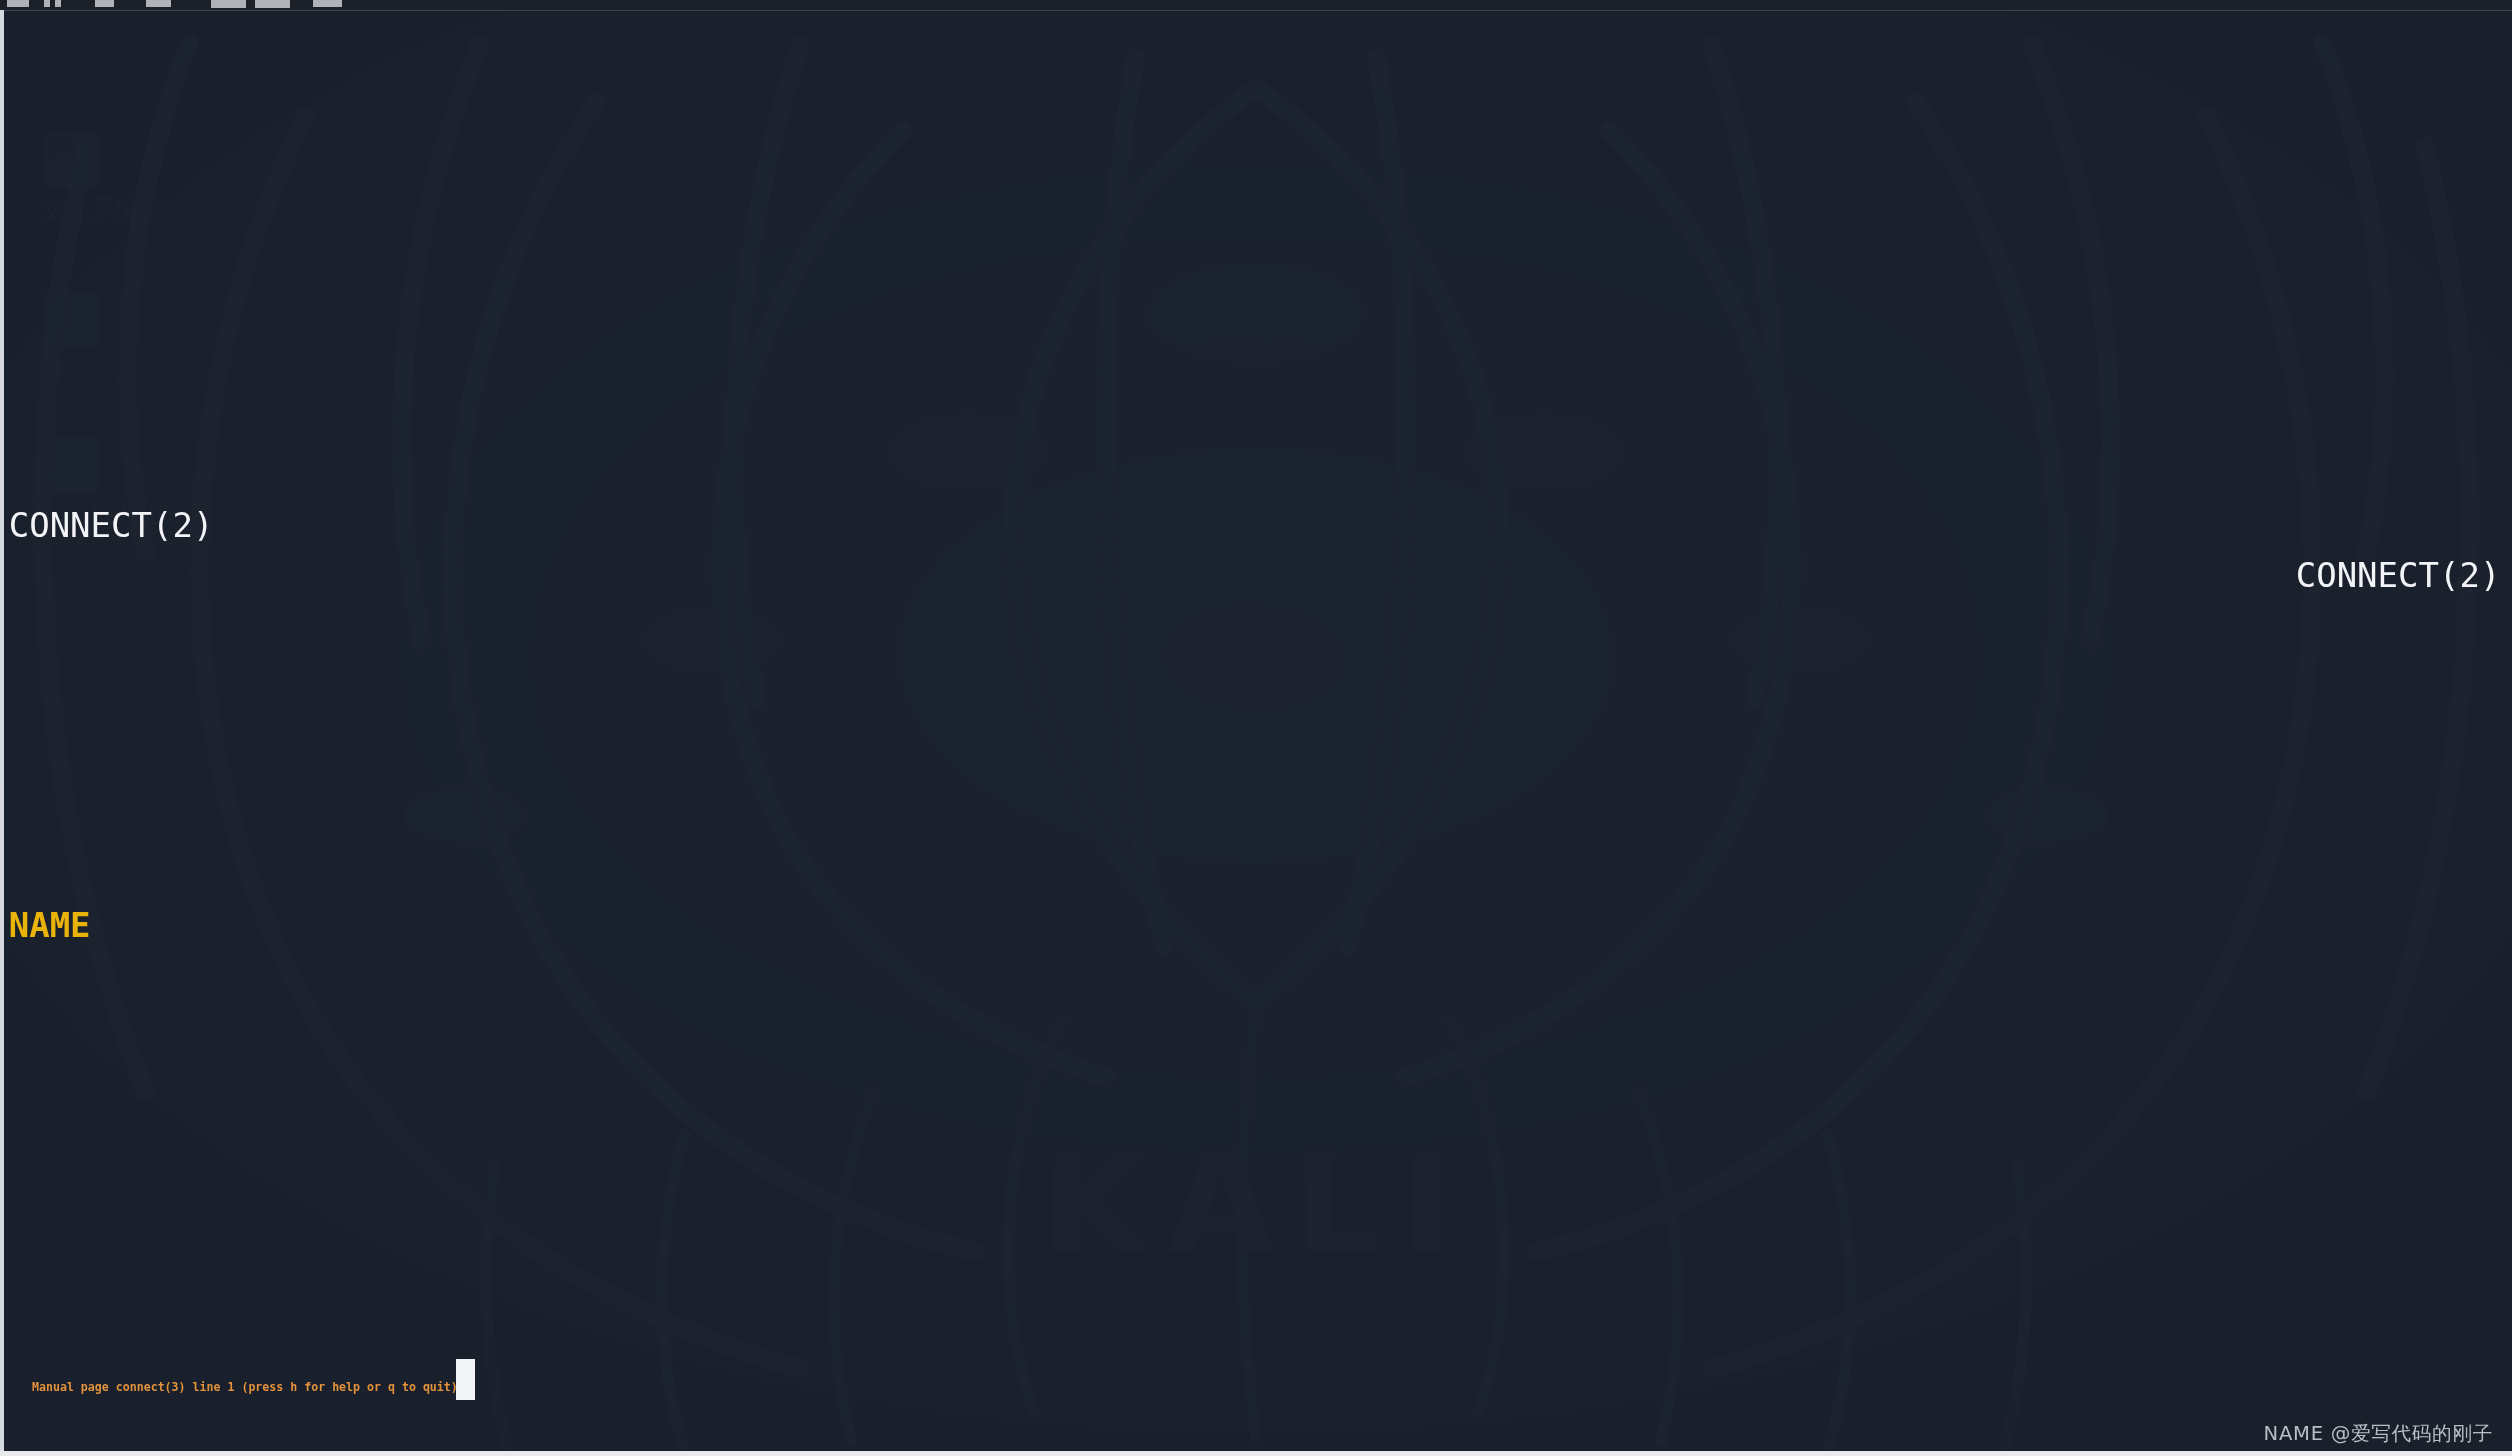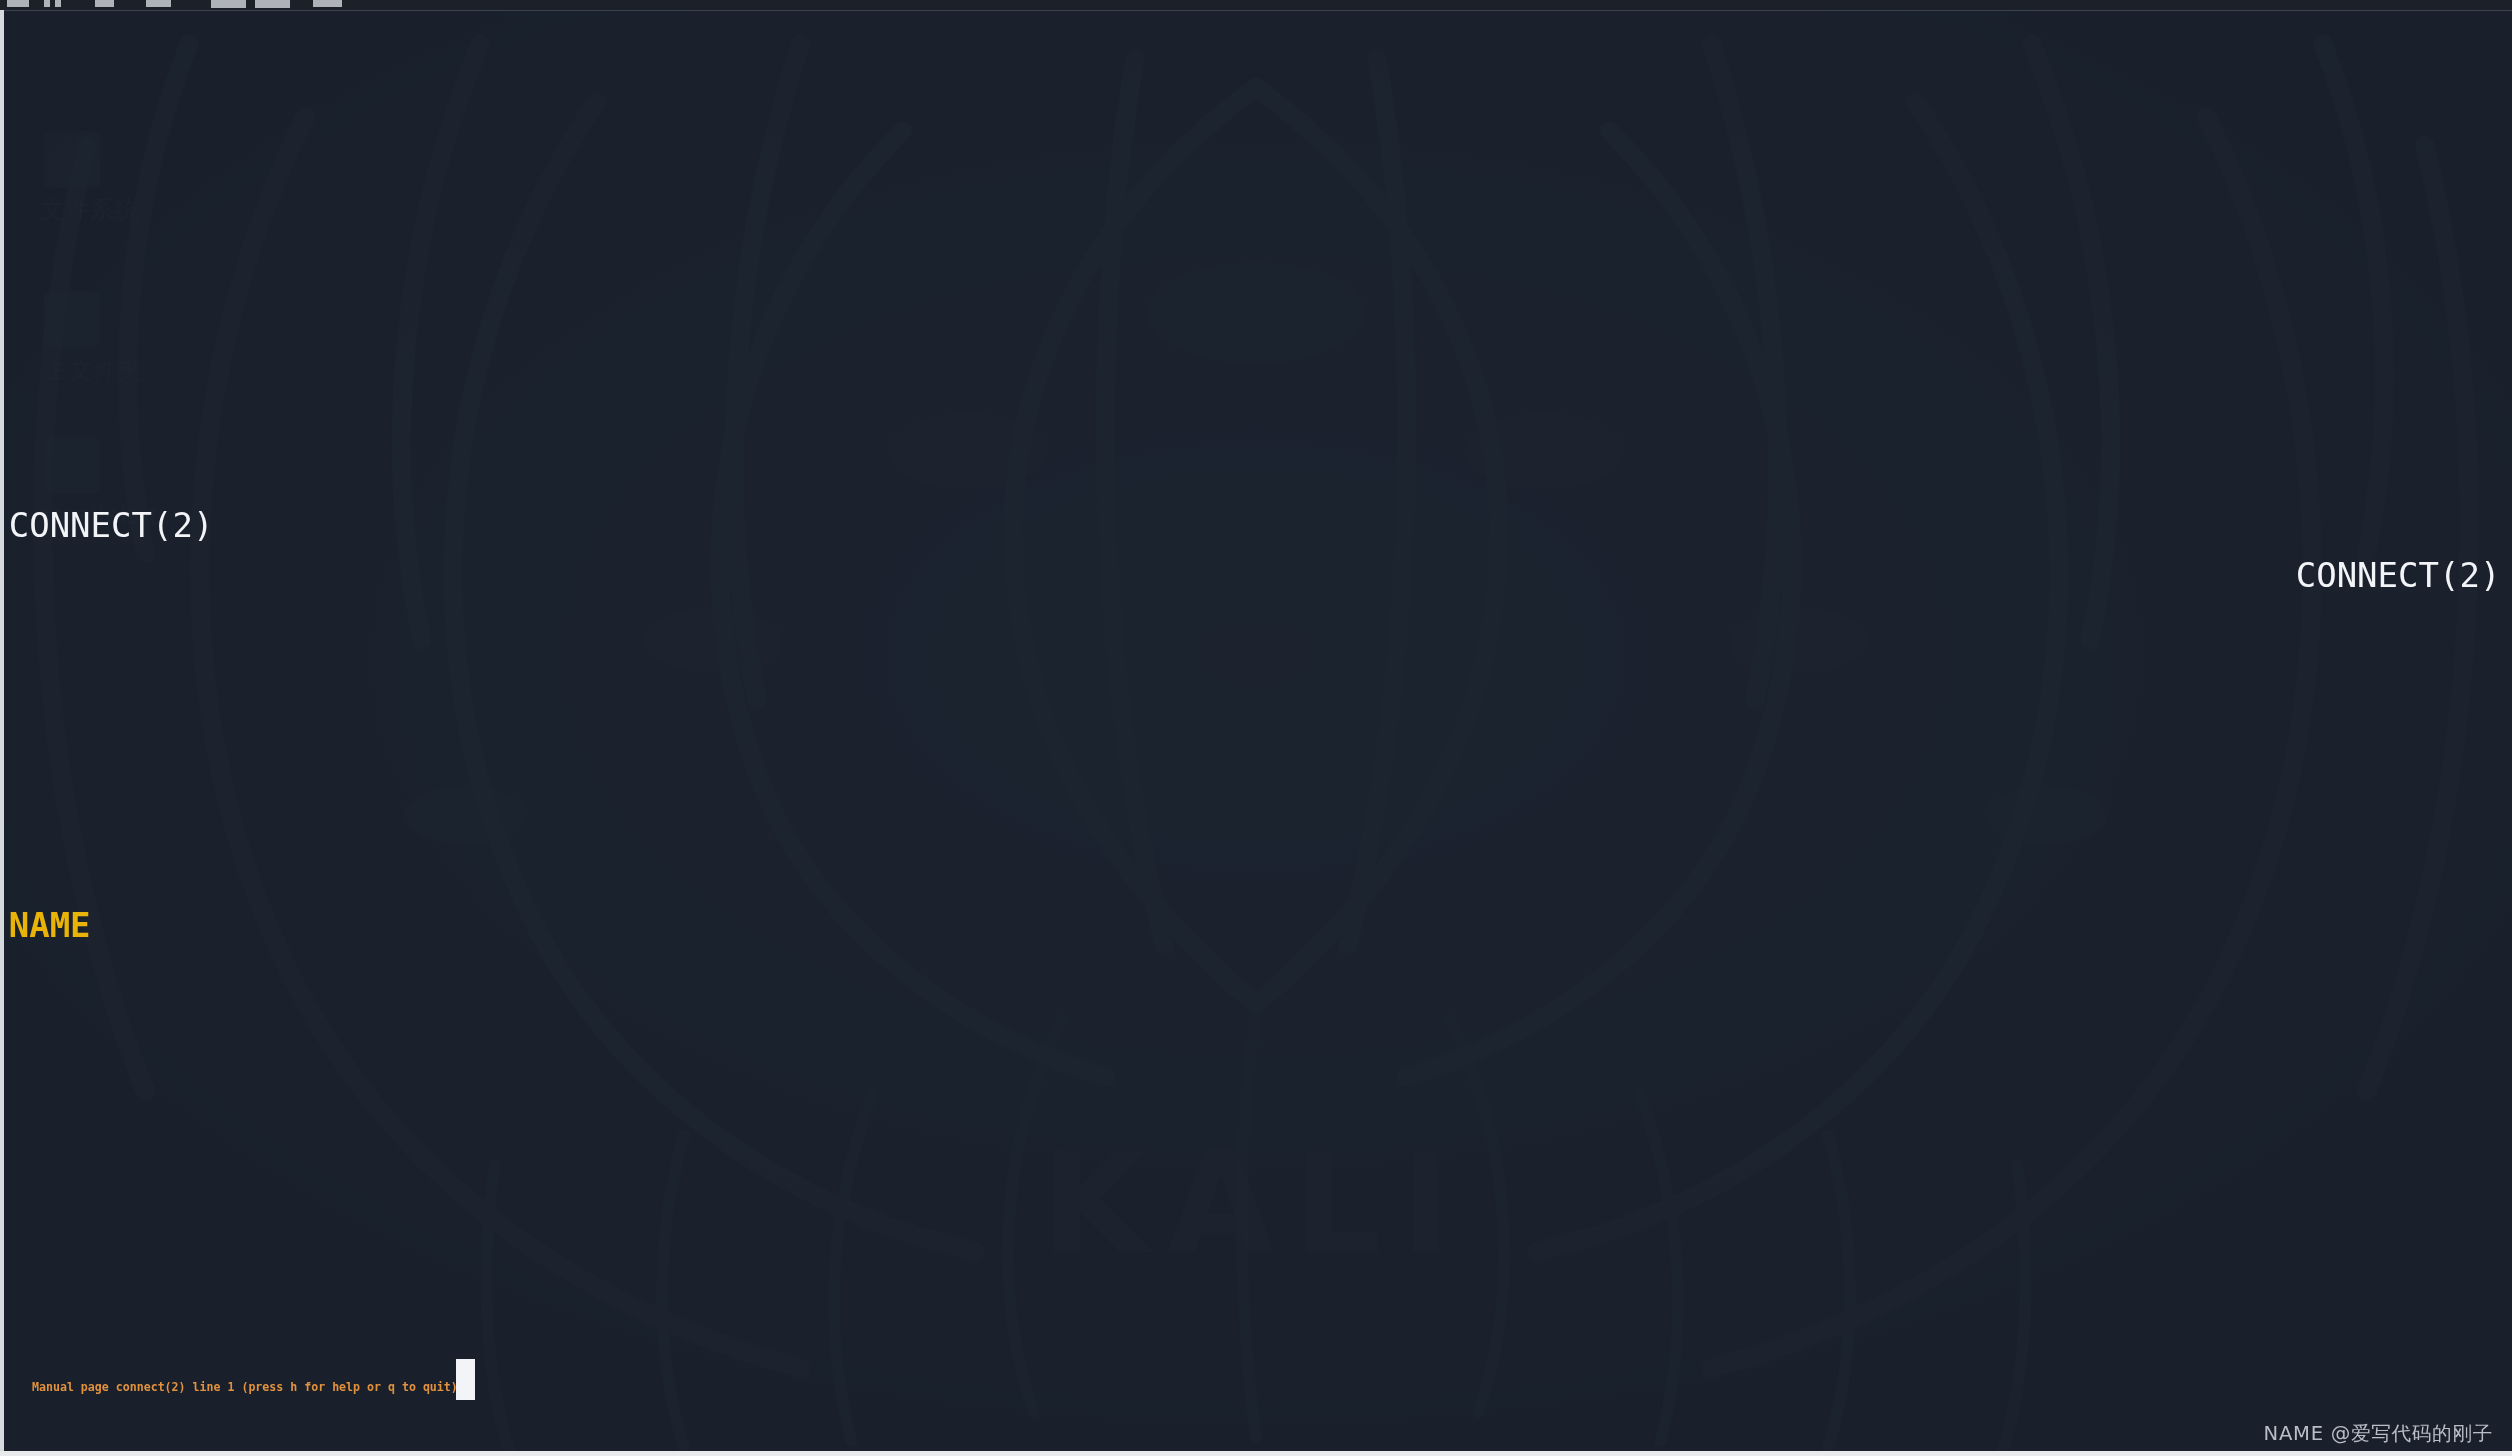--- a/index.html
+++ b/index.html
@@ -291,20 +291,20 @@
     
 
     
 
     
 
     
 
   </div>
 
-  <div id="status-line"><span class="o">Manual page connect(2) line 1 (press h for help or q to quit)</span><span id="cursor-block"></span></div>
+  <div id="status-line"><span class="o">Manual page connect(3) line 1 (press h for help or q to quit)</span><span id="cursor-block"></span></div>
 
   <div id="watermark">NAME @爱写代码的刚子</div>
 
   <div id="bottom-chrome"></div>
 
 </div>
 
 
 </body></html>

